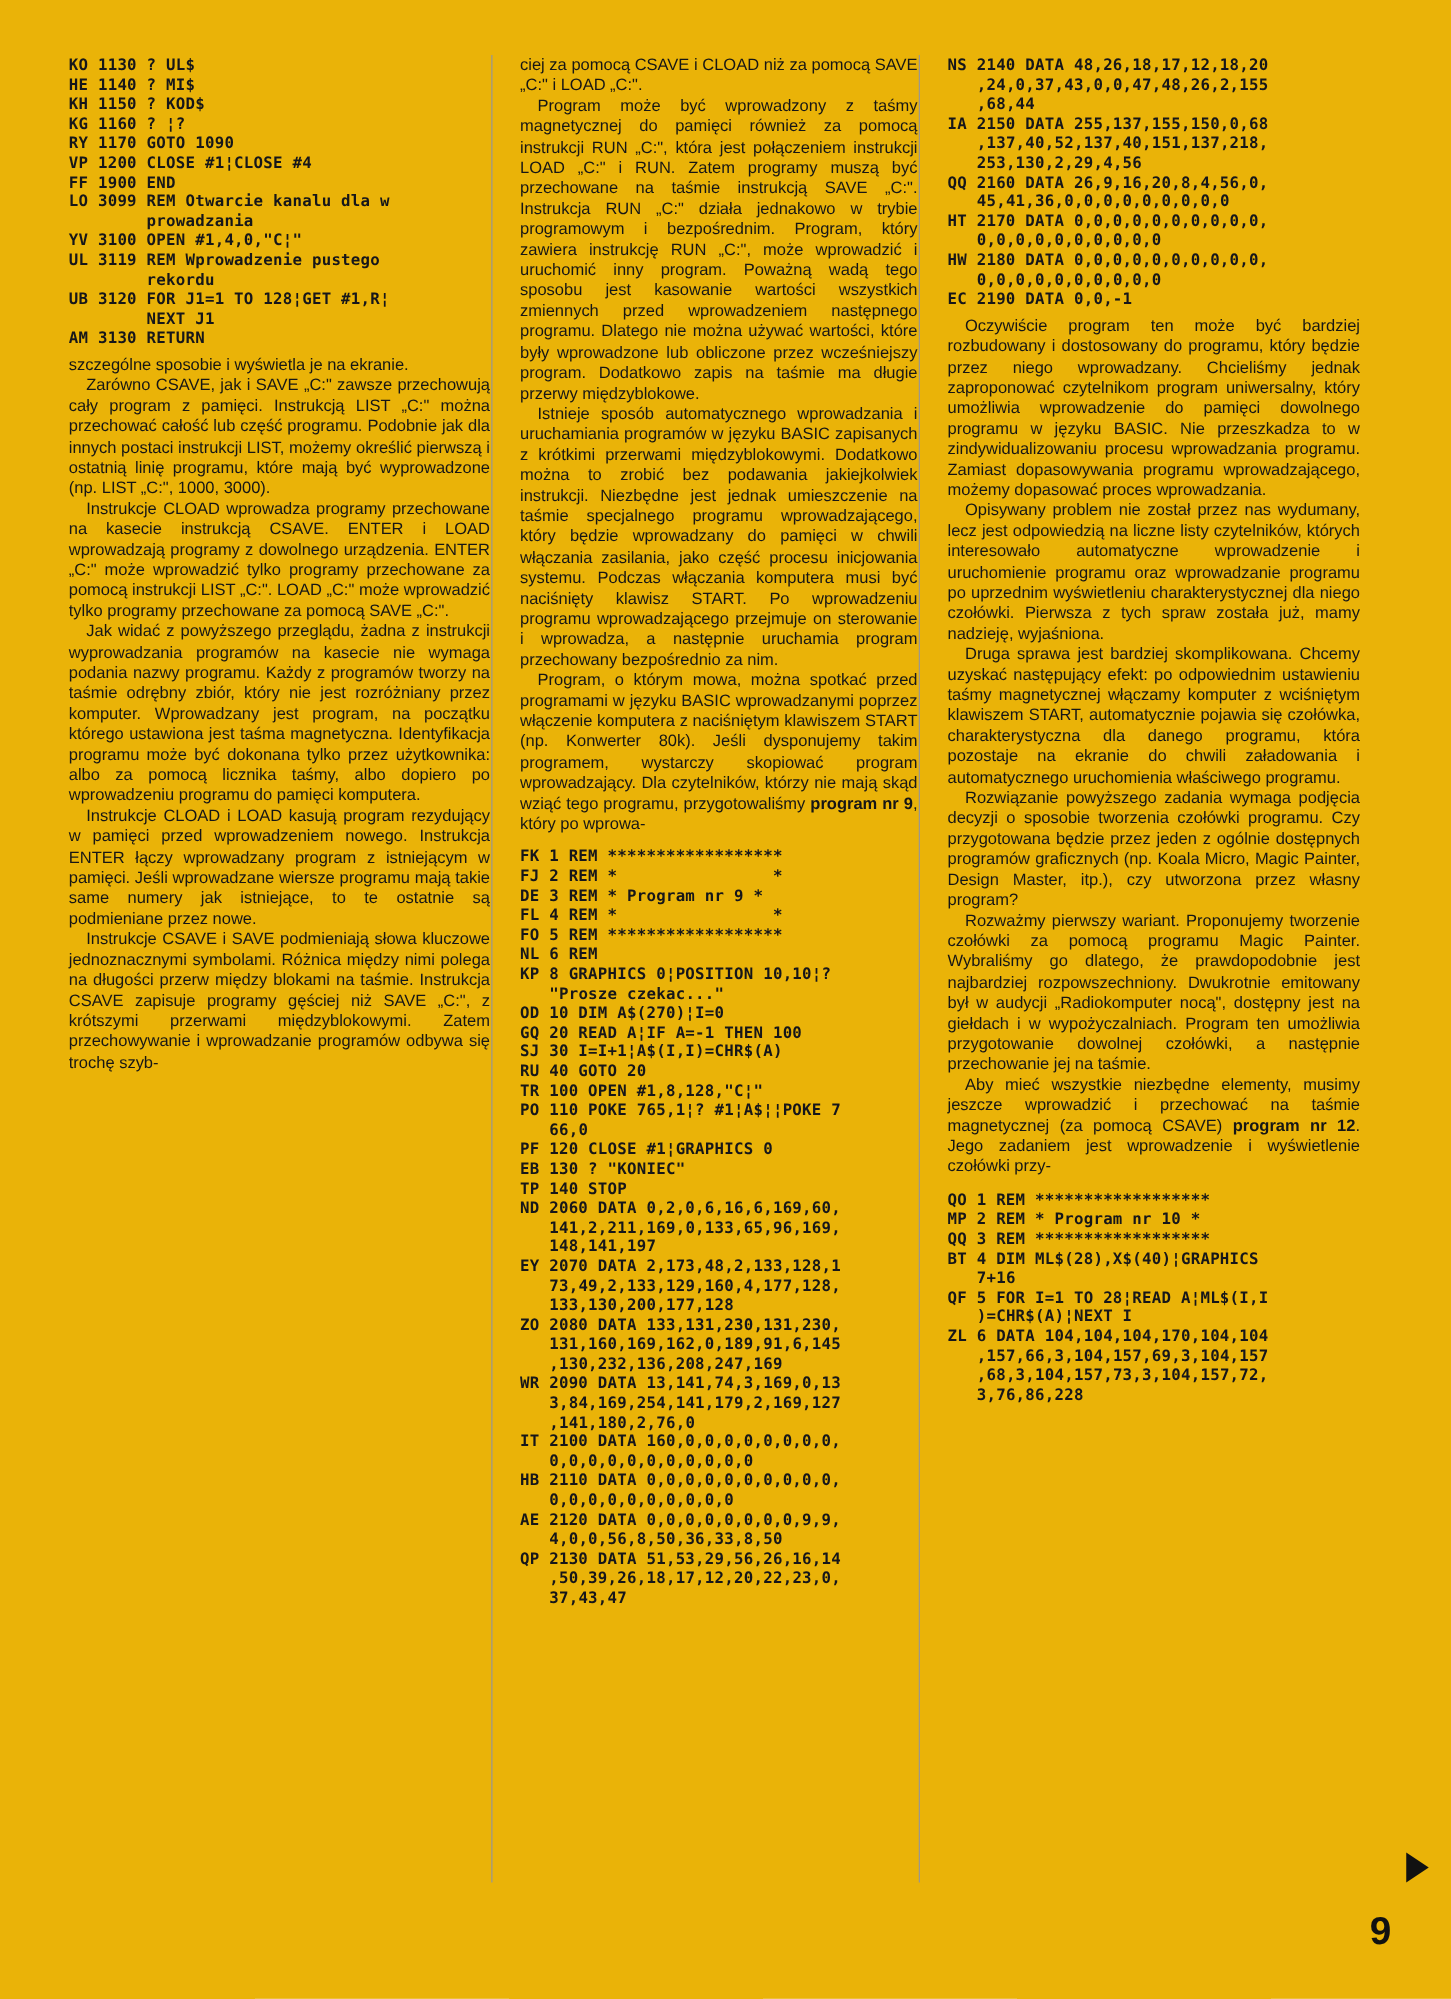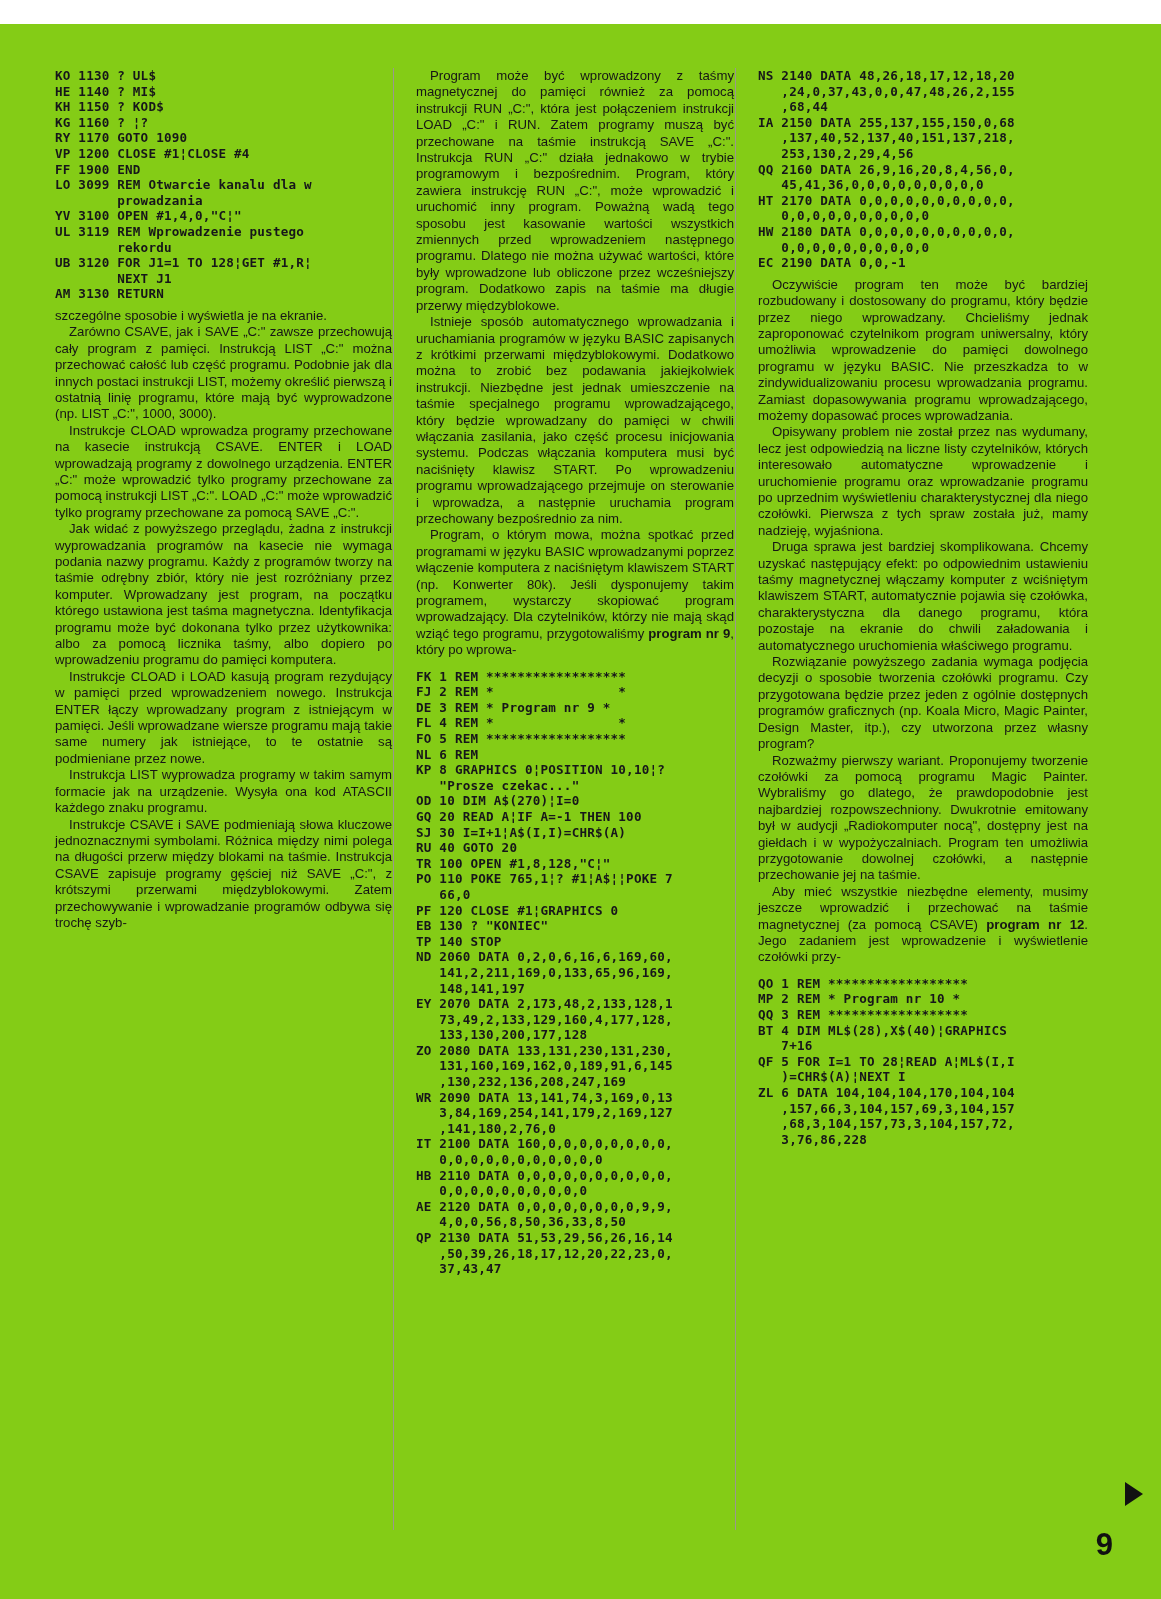--- a/index.html
+++ b/index.html
@@ -6,22 +6,21 @@
   body{
     width:1161px;height:1599px;
     background:#ffffff;
     font-family:"Liberation Sans", sans-serif;
     color:#111;
     position:relative;
     overflow:hidden;
   }
   .page{
     position:absolute;inset:0;
-    background:#84cc16;
-    margin-top:24px;
+    background:#eab308;
   }
   .cols{
     position:absolute;
     left:55px;top:44px;
     width:1060px;height:1480px;
     display:flex;
     gap:24px;
   }
   .col{
     width:337px;
@@ -89,25 +88,25 @@
   <div class="cols">
 
     <div class="col left">
       <pre class="code"><span class="ln">KO 1130 ? UL$</span><span class="ln">HE 1140 ? MI$</span><span class="ln">KH 1150 ? KOD$</span><span class="ln">KG 1160 ? ¦?</span><span class="ln">RY 1170 GOTO 1090</span><span class="ln">VP 1200 CLOSE #1¦CLOSE #4</span><span class="ln">FF 1900 END</span><span class="ln">LO 3099 REM Otwarcie kanalu dla w</span><span class="ln">        prowadzania</span><span class="ln">YV 3100 OPEN #1,4,0,"C¦"</span><span class="ln">UL 3119 REM Wprowadzenie pustego</span><span class="ln">        rekordu</span><span class="ln">UB 3120 FOR J1=1 TO 128¦GET #1,R¦</span><span class="ln">        NEXT J1</span><span class="ln">AM 3130 RETURN</span></pre>
 
       <p class="body first">szczególne sposobie i wyświetla je na ekranie.</p>
       <p class="body">Zarówno CSAVE, jak i SAVE „C:" zawsze przechowują cały program z pamięci. Instrukcją LIST „C:" można przechować całość lub część programu. Podobnie jak dla innych postaci instrukcji LIST, możemy określić pierwszą i ostatnią linię programu, które mają być wyprowadzone (np. LIST „C:", 1000, 3000).</p>
       <p class="body">Instrukcje CLOAD wprowadza programy przechowane na kasecie instrukcją CSAVE. ENTER i LOAD wprowadzają programy z dowolnego urządzenia. ENTER „C:" może wprowadzić tylko programy przechowane za pomocą instrukcji LIST „C:". LOAD „C:" może wprowadzić tylko programy przechowane za pomocą SAVE „C:".</p>
       <p class="body">Jak widać z powyższego przeglądu, żadna z instrukcji wyprowadzania programów na kasecie nie wymaga podania nazwy programu. Każdy z programów tworzy na taśmie odrębny zbiór, który nie jest rozróżniany przez komputer. Wprowadzany jest program, na początku którego ustawiona jest taśma magnetyczna. Identyfikacja programu może być dokonana tylko przez użytkownika: albo za pomocą licznika taśmy, albo dopiero po wprowadzeniu programu do pamięci komputera.</p>
       <p class="body">Instrukcje CLOAD i LOAD kasują program rezydujący w pamięci przed wprowadzeniem nowego. Instrukcja ENTER łączy wprowadzany program z istniejącym w pamięci. Jeśli wprowadzane wiersze programu mają takie same numery jak istniejące, to te ostatnie są podmieniane przez nowe.</p>
-      <p class="body">Instrukcja LIST wyprowadza programy w takim samym formacie jak na urządzenie. Wysyła ona kod ATASCII każdego znaku programu.</p>
       <p class="body">Instrukcje CSAVE i SAVE podmieniają słowa kluczowe jednoznacznymi symbolami. Różnica między nimi polega na długości przerw między blokami na taśmie. Instrukcja CSAVE zapisuje programy gęściej niż SAVE „C:", z krótszymi przerwami międzyblokowymi. Zatem przechowywanie i wprowadzanie programów odbywa się trochę szyb-</p>
     </div>
 
     <div class="col mid">
+      <p class="body first">ciej za pomocą CSAVE i CLOAD niż za pomocą SAVE „C:" i LOAD „C:".</p>
       <p class="body">Program może być wprowadzony z taśmy magnetycznej do pamięci również za pomocą instrukcji RUN „C:", która jest połączeniem instrukcji LOAD „C:" i RUN. Zatem programy muszą być przechowane na taśmie instrukcją SAVE „C:". Instrukcja RUN „C:" działa jednakowo w trybie programowym i bezpośrednim. Program, który zawiera instrukcję RUN „C:", może wprowadzić i uruchomić inny program. Poważną wadą tego sposobu jest kasowanie wartości wszystkich zmiennych przed wprowadzeniem następnego programu. Dlatego nie można używać wartości, które były wprowadzone lub obliczone przez wcześniejszy program. Dodatkowo zapis na taśmie ma długie przerwy międzyblokowe.</p>
       <p class="body">Istnieje sposób automatycznego wprowadzania i uruchamiania programów w języku BASIC zapisanych z krótkimi przerwami międzyblokowymi. Dodatkowo można to zrobić bez podawania jakiejkolwiek instrukcji. Niezbędne jest jednak umieszczenie na taśmie specjalnego programu wprowadzającego, który będzie wprowadzany do pamięci w chwili włączania zasilania, jako część procesu inicjowania systemu. Podczas włączania komputera musi być naciśnięty klawisz START. Po wprowadzeniu programu wprowadzającego przejmuje on sterowanie i wprowadza, a następnie uruchamia program przechowany bezpośrednio za nim.</p>
       <p class="body"><span>Program, o którym mowa, można spotkać przed programami w języku BASIC wprowadzanymi poprzez włączenie komputera z naciśniętym klawiszem START (np. Konwerter 80k). Jeśli dysponujemy takim programem, wystarczy skopiować program wprowadzający. Dla czytelników, którzy nie mają skąd wziąć tego programu, przygotowaliśmy <b>program nr 9</b>, który po wprowa-</span></p>
 
       <div class="spacer10"></div>
       <pre class="code"><span class="ln">FK 1 REM ******************</span><span class="ln">FJ 2 REM *                *</span><span class="ln">DE 3 REM * Program nr 9 *</span><span class="ln">FL 4 REM *                *</span><span class="ln">FO 5 REM ******************</span><span class="ln">NL 6 REM</span><span class="ln">KP 8 GRAPHICS 0¦POSITION 10,10¦?</span><span class="ln">   "Prosze czekac..."</span><span class="ln">OD 10 DIM A$(270)¦I=0</span><span class="ln">GQ 20 READ A¦IF A=-1 THEN 100</span><span class="ln">SJ 30 I=I+1¦A$(I,I)=CHR$(A)</span><span class="ln">RU 40 GOTO 20</span><span class="ln">TR 100 OPEN #1,8,128,"C¦"</span><span class="ln">PO 110 POKE 765,1¦? #1¦A$¦¦POKE 7</span><span class="ln">   66,0</span><span class="ln">PF 120 CLOSE #1¦GRAPHICS 0</span><span class="ln">EB 130 ? "KONIEC"</span><span class="ln">TP 140 STOP</span><span class="ln">ND 2060 DATA 0,2,0,6,16,6,169,60,</span><span class="ln">   141,2,211,169,0,133,65,96,169,</span><span class="ln">   148,141,197</span><span class="ln">EY 2070 DATA 2,173,48,2,133,128,1</span><span class="ln">   73,49,2,133,129,160,4,177,128,</span><span class="ln">   133,130,200,177,128</span><span class="ln">ZO 2080 DATA 133,131,230,131,230,</span><span class="ln">   131,160,169,162,0,189,91,6,145</span><span class="ln">   ,130,232,136,208,247,169</span><span class="ln">WR 2090 DATA 13,141,74,3,169,0,13</span><span class="ln">   3,84,169,254,141,179,2,169,127</span><span class="ln">   ,141,180,2,76,0</span><span class="ln">IT 2100 DATA 160,0,0,0,0,0,0,0,0,</span><span class="ln">   0,0,0,0,0,0,0,0,0,0,0</span><span class="ln">HB 2110 DATA 0,0,0,0,0,0,0,0,0,0,</span><span class="ln">   0,0,0,0,0,0,0,0,0,0</span><span class="ln">AE 2120 DATA 0,0,0,0,0,0,0,0,9,9,</span><span class="ln">   4,0,0,56,8,50,36,33,8,50</span><span class="ln">QP 2130 DATA 51,53,29,56,26,16,14</span><span class="ln">   ,50,39,26,18,17,12,20,22,23,0,</span><span class="ln">   37,43,47</span></pre>
     </div>
 
     <div class="col right">
       <pre class="code"><span class="ln">NS 2140 DATA 48,26,18,17,12,18,20</span><span class="ln">   ,24,0,37,43,0,0,47,48,26,2,155</span><span class="ln">   ,68,44</span><span class="ln">IA 2150 DATA 255,137,155,150,0,68</span><span class="ln">   ,137,40,52,137,40,151,137,218,</span><span class="ln">   253,130,2,29,4,56</span><span class="ln">QQ 2160 DATA 26,9,16,20,8,4,56,0,</span><span class="ln">   45,41,36,0,0,0,0,0,0,0,0,0</span><span class="ln">HT 2170 DATA 0,0,0,0,0,0,0,0,0,0,</span><span class="ln">   0,0,0,0,0,0,0,0,0,0</span><span class="ln">HW 2180 DATA 0,0,0,0,0,0,0,0,0,0,</span><span class="ln">   0,0,0,0,0,0,0,0,0,0</span><span class="ln">EC 2190 DATA 0,0,-1</span><span class="ln"></span><span class="ln"></span><span class="ln"></span></pre>

